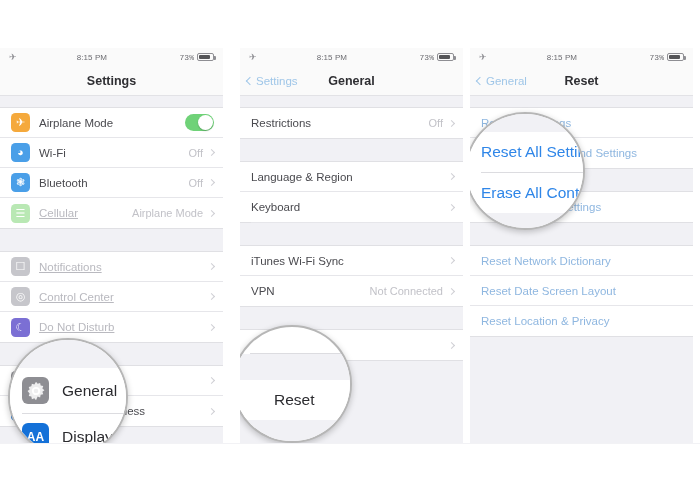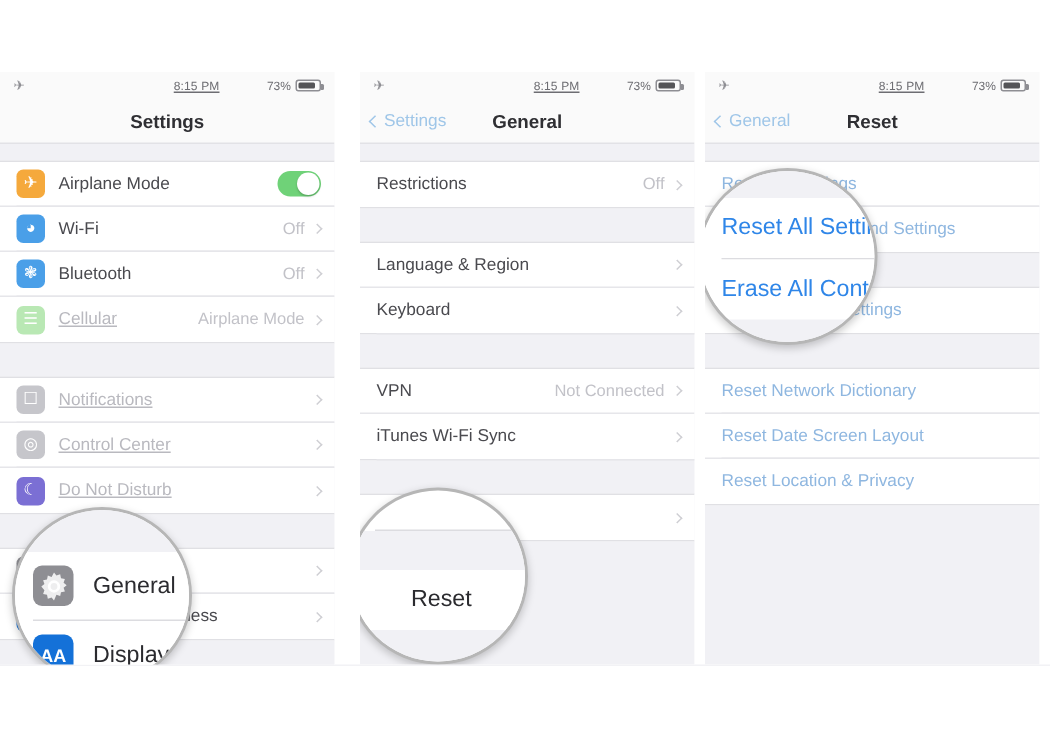--- a/index.html
+++ b/index.html
@@ -40,22 +40,22 @@
     position: relative;
     height: 18px;
     background: #fafafa;
     display: flex;
     align-items: center;
     font-size: 8px;
     color: #6d6d72;
     padding: 0 9px;
   }
   .sb-left  { width: 33%; display: flex; align-items: center; }
-  .sb-mid   { width: 34%; text-align: right; letter-spacing: .1px; text-decoration: underline; }
-  .sb-right { width: 33%; display: flex; justify-content: flex-end; gap: 3px; }
+  .sb-mid   { width: 34%; text-align: left; letter-spacing: .1px; }
+  .sb-right { width: 33%; display: flex; justify-content: flex-end; gap: 3px; font-family: Liberation Mono, monospace; }
   .plane-glyph { font-size: 9px; color: #8e8e93; line-height: 1; }
   .battery {
     position: relative;
     width: 17px; height: 8px;
     border: 1px solid #8e8e93;
     border-radius: 2px;
   }
   .battery::after {
     content: "";
     position: absolute;
@@ -409,28 +409,28 @@
           </div>
           <div class="row inset-sep">
             <span class="row-label">Keyboard</span>
             <span class="chev solo"></span>
           </div>
         </div>
 
         <div class="gap"></div>
 
         <div class="group">
+          <div class="row inset-sep">
+            <span class="row-label">iTunes Wi-Fi Sync</span>
+            <span class="chev solo"></span>
+          </div>
           <div class="row">
             <span class="row-label">VPN</span>
             <span class="row-value">Not Connected</span>
             <span class="chev"></span>
-          </div>
-          <div class="row inset-sep">
-            <span class="row-label">iTunes Wi-Fi Sync</span>
-            <span class="chev solo"></span>
           </div>
         </div>
 
         <div class="gap"></div>
 
         <div class="group">
           <div class="row">
             <span class="row-label">Reset</span>
             <span class="chev solo"></span>
           </div>

